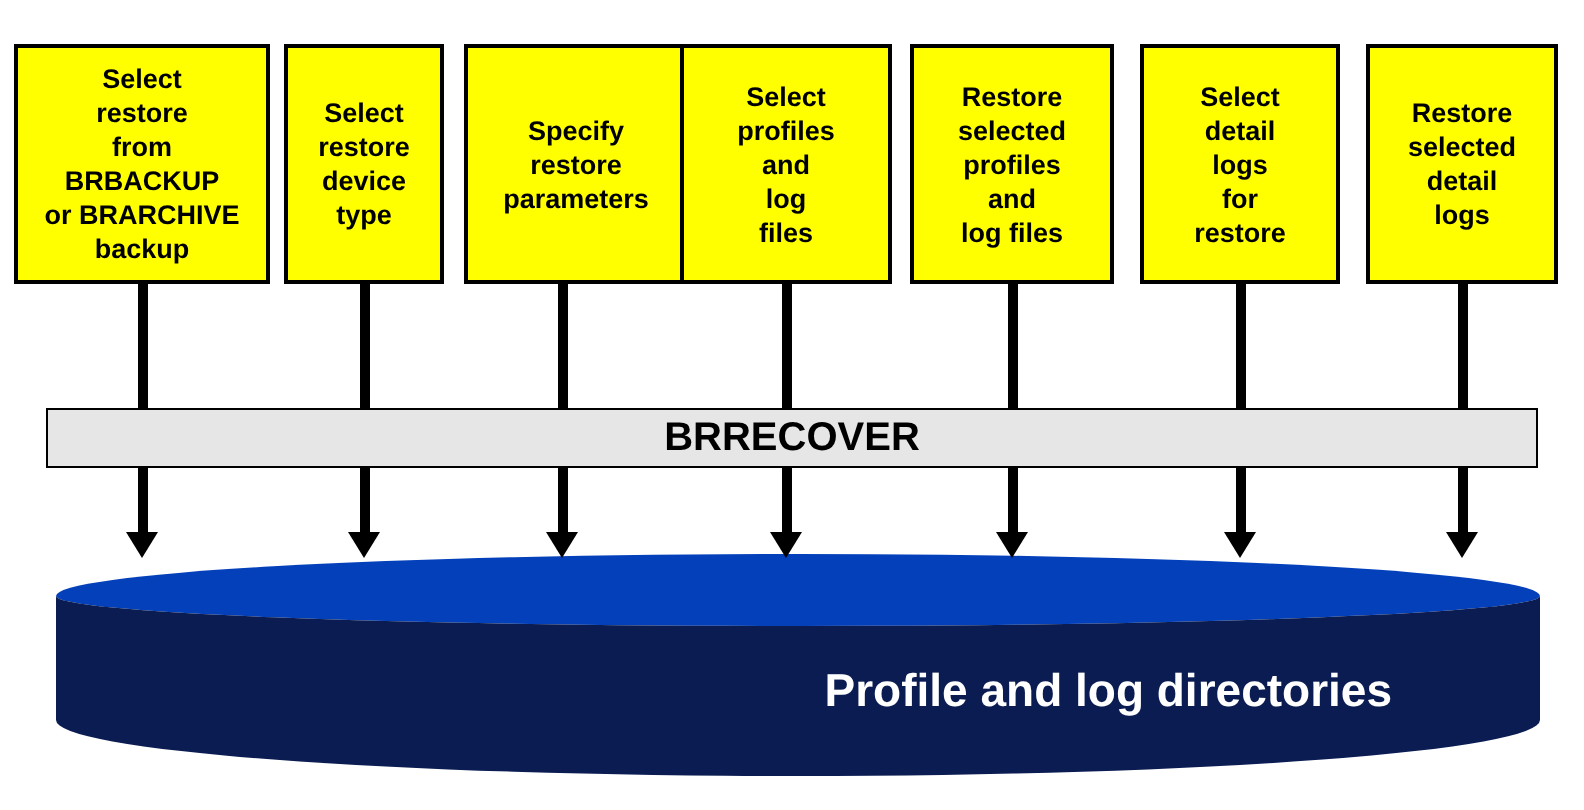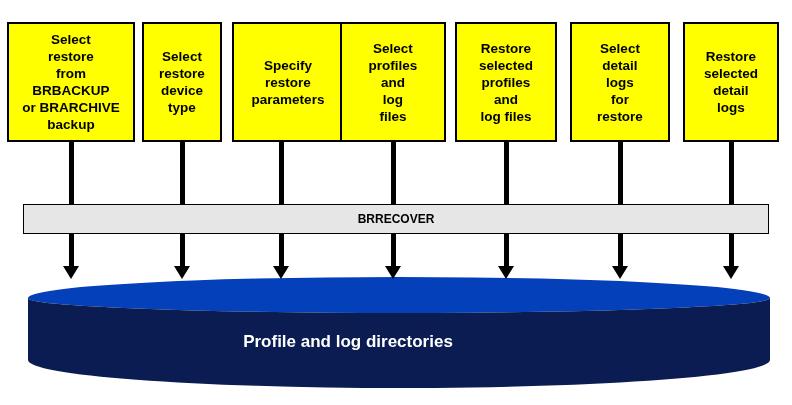--- a/index.html
+++ b/index.html
@@ -71,41 +71,41 @@
     height: 30px;
     box-sizing: border-box;
     background: var(--bar-fill, #E6E6E6);
     border: 1px solid #000000;
     display: flex;
     align-items: center;
     justify-content: center;
     z-index: 3;
   }
   .recover-label {
-    font-size: 12px;
+    font-size: 20px;
     font-weight: bold;
     color: #000000;
   }
 
   
   .cylinder-svg {
     position: absolute;
     left: 0;
     top: 0;
     width: 792px;
     height: 405px;
     z-index: 1;
   }
   .cylinder-label {
     position: absolute;
     left: 0;
     top: 332px;
     width: 696px;
-    text-align: center;
-    font-size: 17px;
+    text-align: right;
+    font-size: 23px;
     font-weight: bold;
     color: var(--label-text, #FFFFFF);
     z-index: 2;
   }
 </style>
 </head>
 <body>
 
 <div class="canvas">
 

